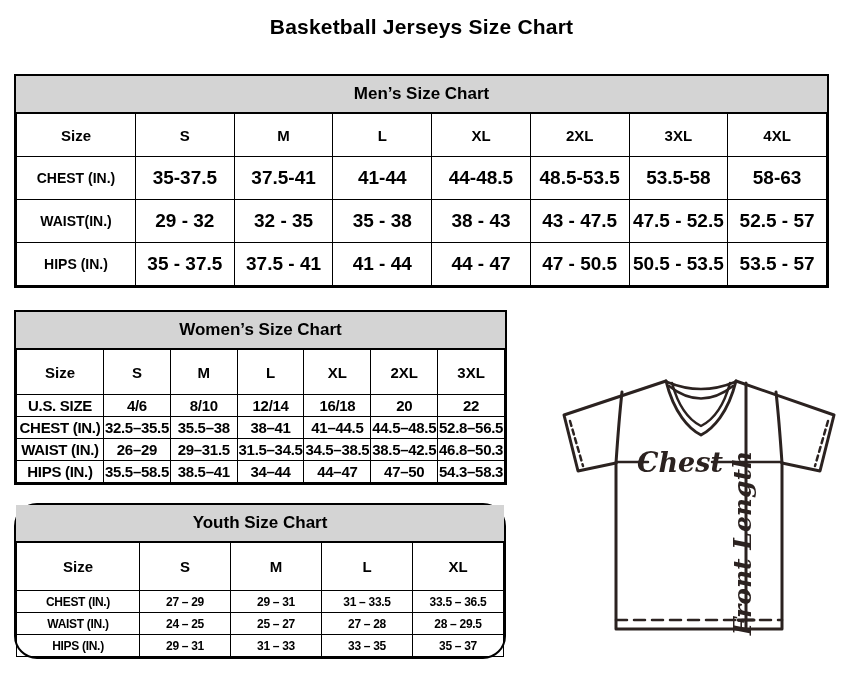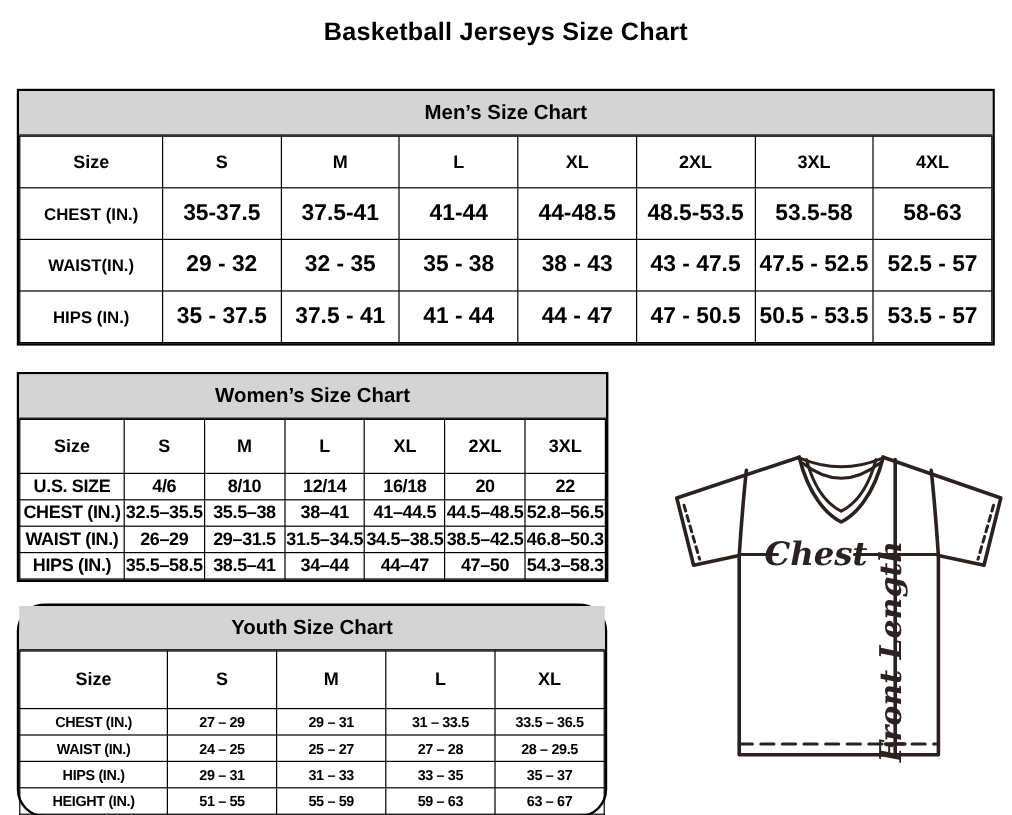--- a/index.html
+++ b/index.html
@@ -191,27 +191,20 @@
             <td>27 – 28</td>
             <td>28 – 29.5</td>
           </tr>
           <tr>
             <th class="row-label">HIPS (IN.)</th>
             <td>29 – 31</td>
             <td>31 – 33</td>
             <td>33 – 35</td>
             <td>35 – 37</td>
           </tr>
-          <tr>
-            <th class="row-label">HEIGHT (IN.)</th>
-            <td>51 – 55</td>
-            <td>55 – 59</td>
-            <td>59 – 63</td>
-            <td>63 – 67</td>
-          </tr>
         </tbody>
     </table>
   </section>
 
   <svg class="jersey" viewBox="0 0 286 268" xmlns="http://www.w3.org/2000/svg">
     <g stroke="#2b2220" stroke-width="3" fill="none" stroke-linejoin="round" stroke-linecap="round">
 
       <path d="M110,10 L8,44 L22,100 L60,92"></path>
       <path d="M60,92 Q63,48 66,21"></path>
       <path d="M14,50 L27,95" stroke-width="2.5" stroke-dasharray="5,4"></path>

